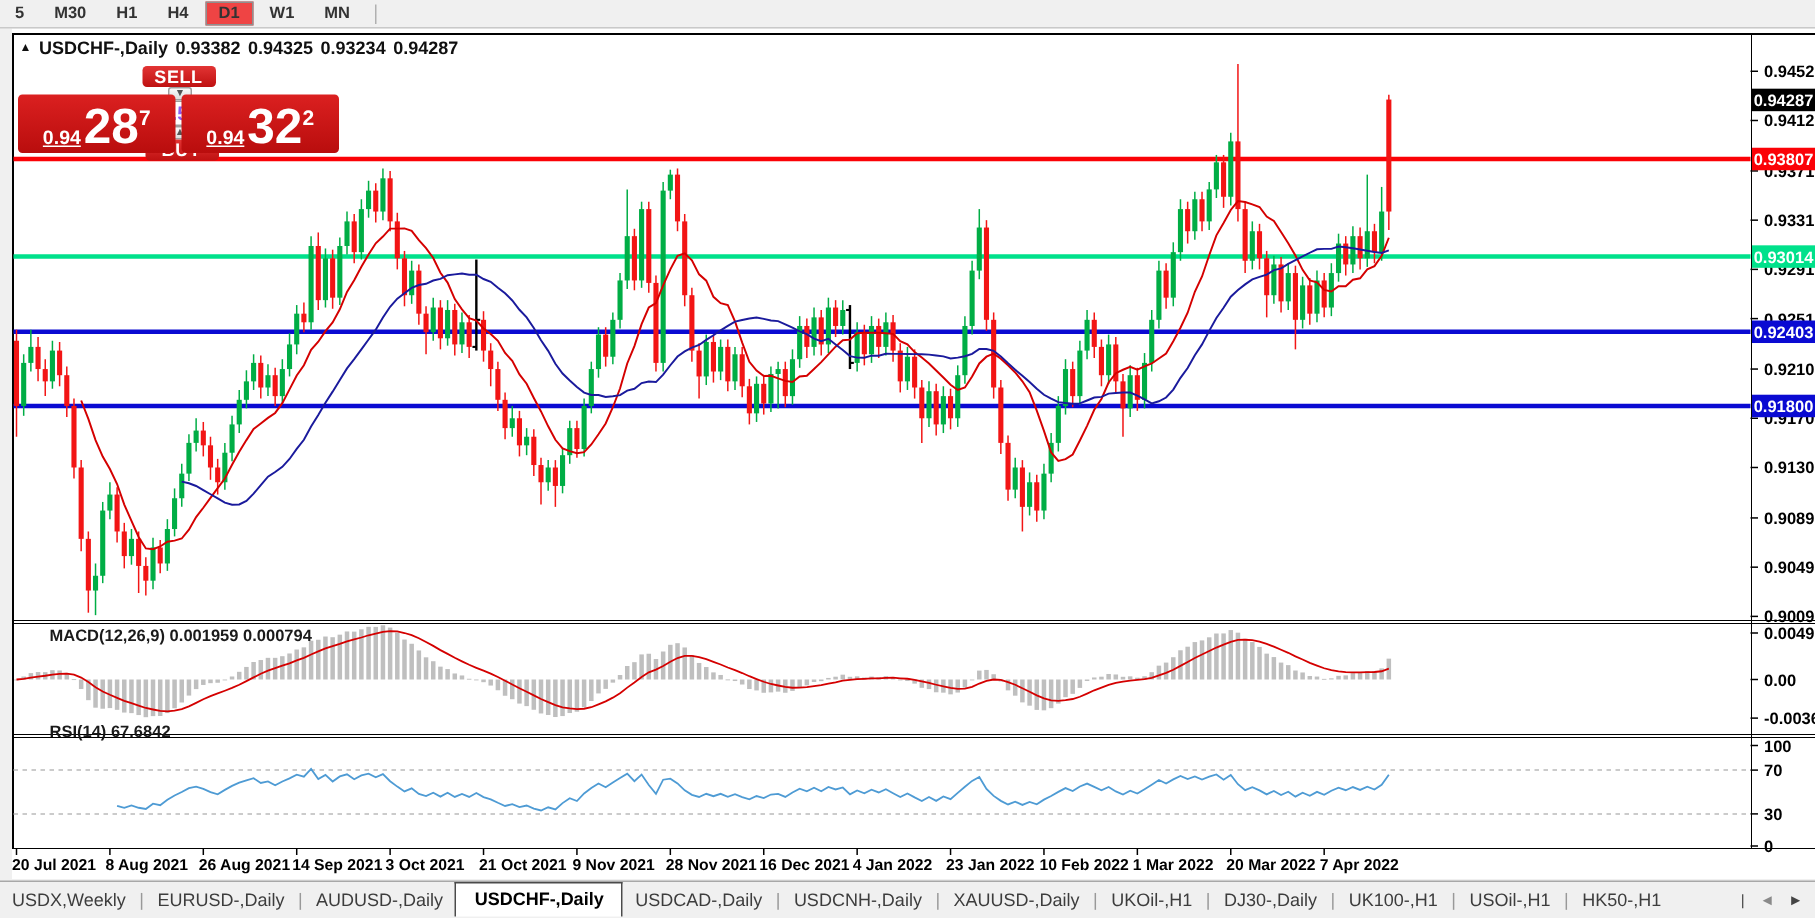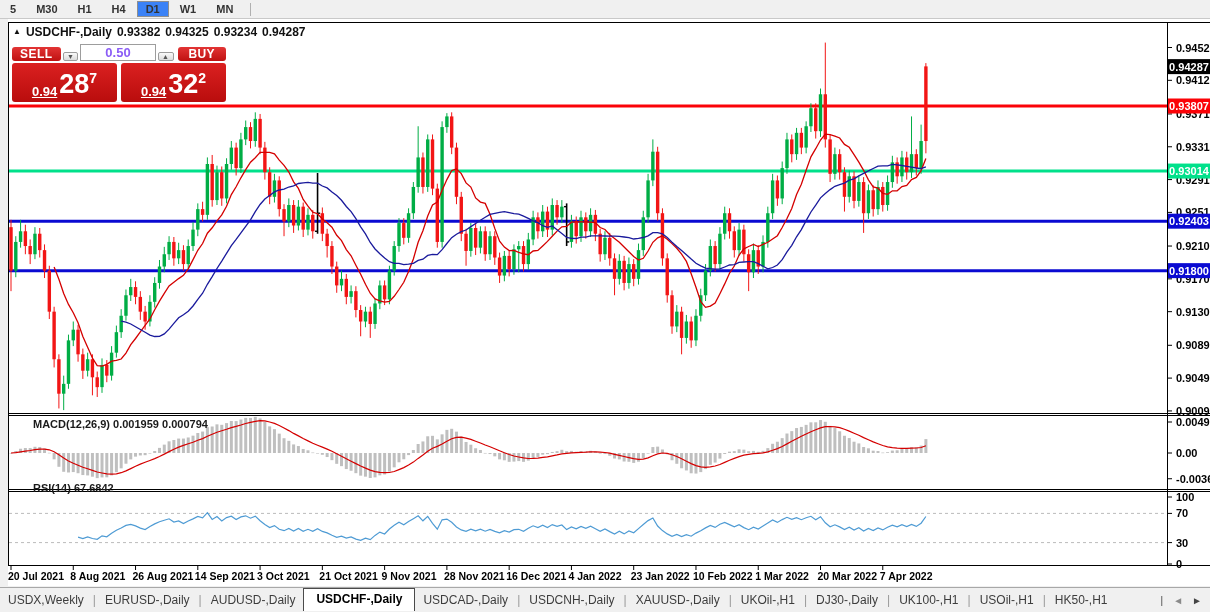--- a/index.html
+++ b/index.html
@@ -3,42 +3,42 @@
 <meta charset="utf-8">
 <style>
   html,body{margin:0;padding:0;width:1210px;height:612px;overflow:hidden;background:#f0f0f0;
     font-family:"Liberation Sans",sans-serif;-webkit-font-smoothing:antialiased;}
   #app{position:relative;width:1210px;height:612px;}
   #chart-svg{position:absolute;left:0;top:0;}
   
   #tf-toolbar{position:absolute;left:0;top:0;width:1210px;height:18px;background:#f0f0f0;
     border-bottom:1px solid #c9c9c9;display:flex;align-items:center;padding-left:0;z-index:5;}
   .tf-item{font-size:11px;font-weight:700;color:#333;padding:1px 8px;margin:0 1px;cursor:default;border:1px solid transparent;}
-  .tf-item.active{background:#3b82f6;border:1px solid #8f8f8f;}
+  .tf-item.active{background:#ef4444;border:1px solid #8f8f8f;}
   .tf-sep{width:1px;height:13px;background:#b0b0b0;margin:0 7px;}
   
   #chart-title{position:absolute;left:13px;top:25px;display:flex;align-items:center;gap:5px;
     font-size:12px;font-weight:700;color:#101010;z-index:4;}
   #chart-title .tri{font-size:8px;line-height:10px;}
   
   #trade-panel{position:absolute;left:12px;top:44px;width:214px;z-index:6;}
-  #trade-row1{display:flex;align-items:flex-end;height:17px;}
+  #trade-row1{display:flex;align-items:center;height:17px;flex-direction:column;}
   .trade-btn{width:49px;background:linear-gradient(#e23434,#bf1111);color:#fff;font-size:12px;font-weight:700;
     display:flex;align-items:center;justify-content:center;border-radius:3px;letter-spacing:.4px;cursor:pointer;}
   .spin-btn{width:14px;margin-left:2px;background:linear-gradient(#fafafa,#dcdcdc);border:1px solid #9d9d9d;
     border-radius:2px;font-size:7px;color:#555;display:flex;align-items:center;justify-content:center;cursor:pointer;}
   #vol-box{width:74px;background:#fff;border:1px solid #9d9d9d;margin-left:2px;font-size:13px;font-weight:700;
     display:flex;align-items:center;justify-content:center;color:#8b5cf6;}
   #trade-row1 .buy{margin-left:4px;}
   #trade-row2{display:flex;margin-top:2px;height:39px;}
   .price-block{width:105px;background:linear-gradient(#db2020,#b90d0d);color:#fff;border-radius:3px;
     display:flex;align-items:flex-end;justify-content:center;padding-bottom:3px;cursor:pointer;}
   .price-block+.price-block{margin-left:4px;}
   .pb-major{font-size:13px;font-weight:700;margin-right:2px;line-height:15px;text-decoration:underline;}
-  .pb-big{font-size:27px;font-weight:700;line-height:30px;}
+  .pb-big{font-size:33px;font-weight:700;line-height:30px;}
   .pb-sup{font-size:14px;font-weight:700;line-height:26px;align-self:flex-start;margin-top:2px;}
   
   .ind-label{position:absolute;left:13px;font-size:11px;font-weight:600;color:#1a1a1a;z-index:4;padding-left:20px;}
   #macd-label{top:418px;}
   #rsi-label{top:482px;}
   
   #tab-bar{position:absolute;left:0;bottom:0;width:1210px;height:24px;background:#f0f0f0;
     border-top:1px solid #a8a8a8;display:flex;align-items:center;z-index:5;font-size:12px;color:#3d3d3d;}
   .tab{padding:3px 8px;cursor:pointer;white-space:nowrap;}
   .tab.active{background:#fff;border:1px solid #4a4a4a;border-bottom:none;font-weight:700;color:#000;

